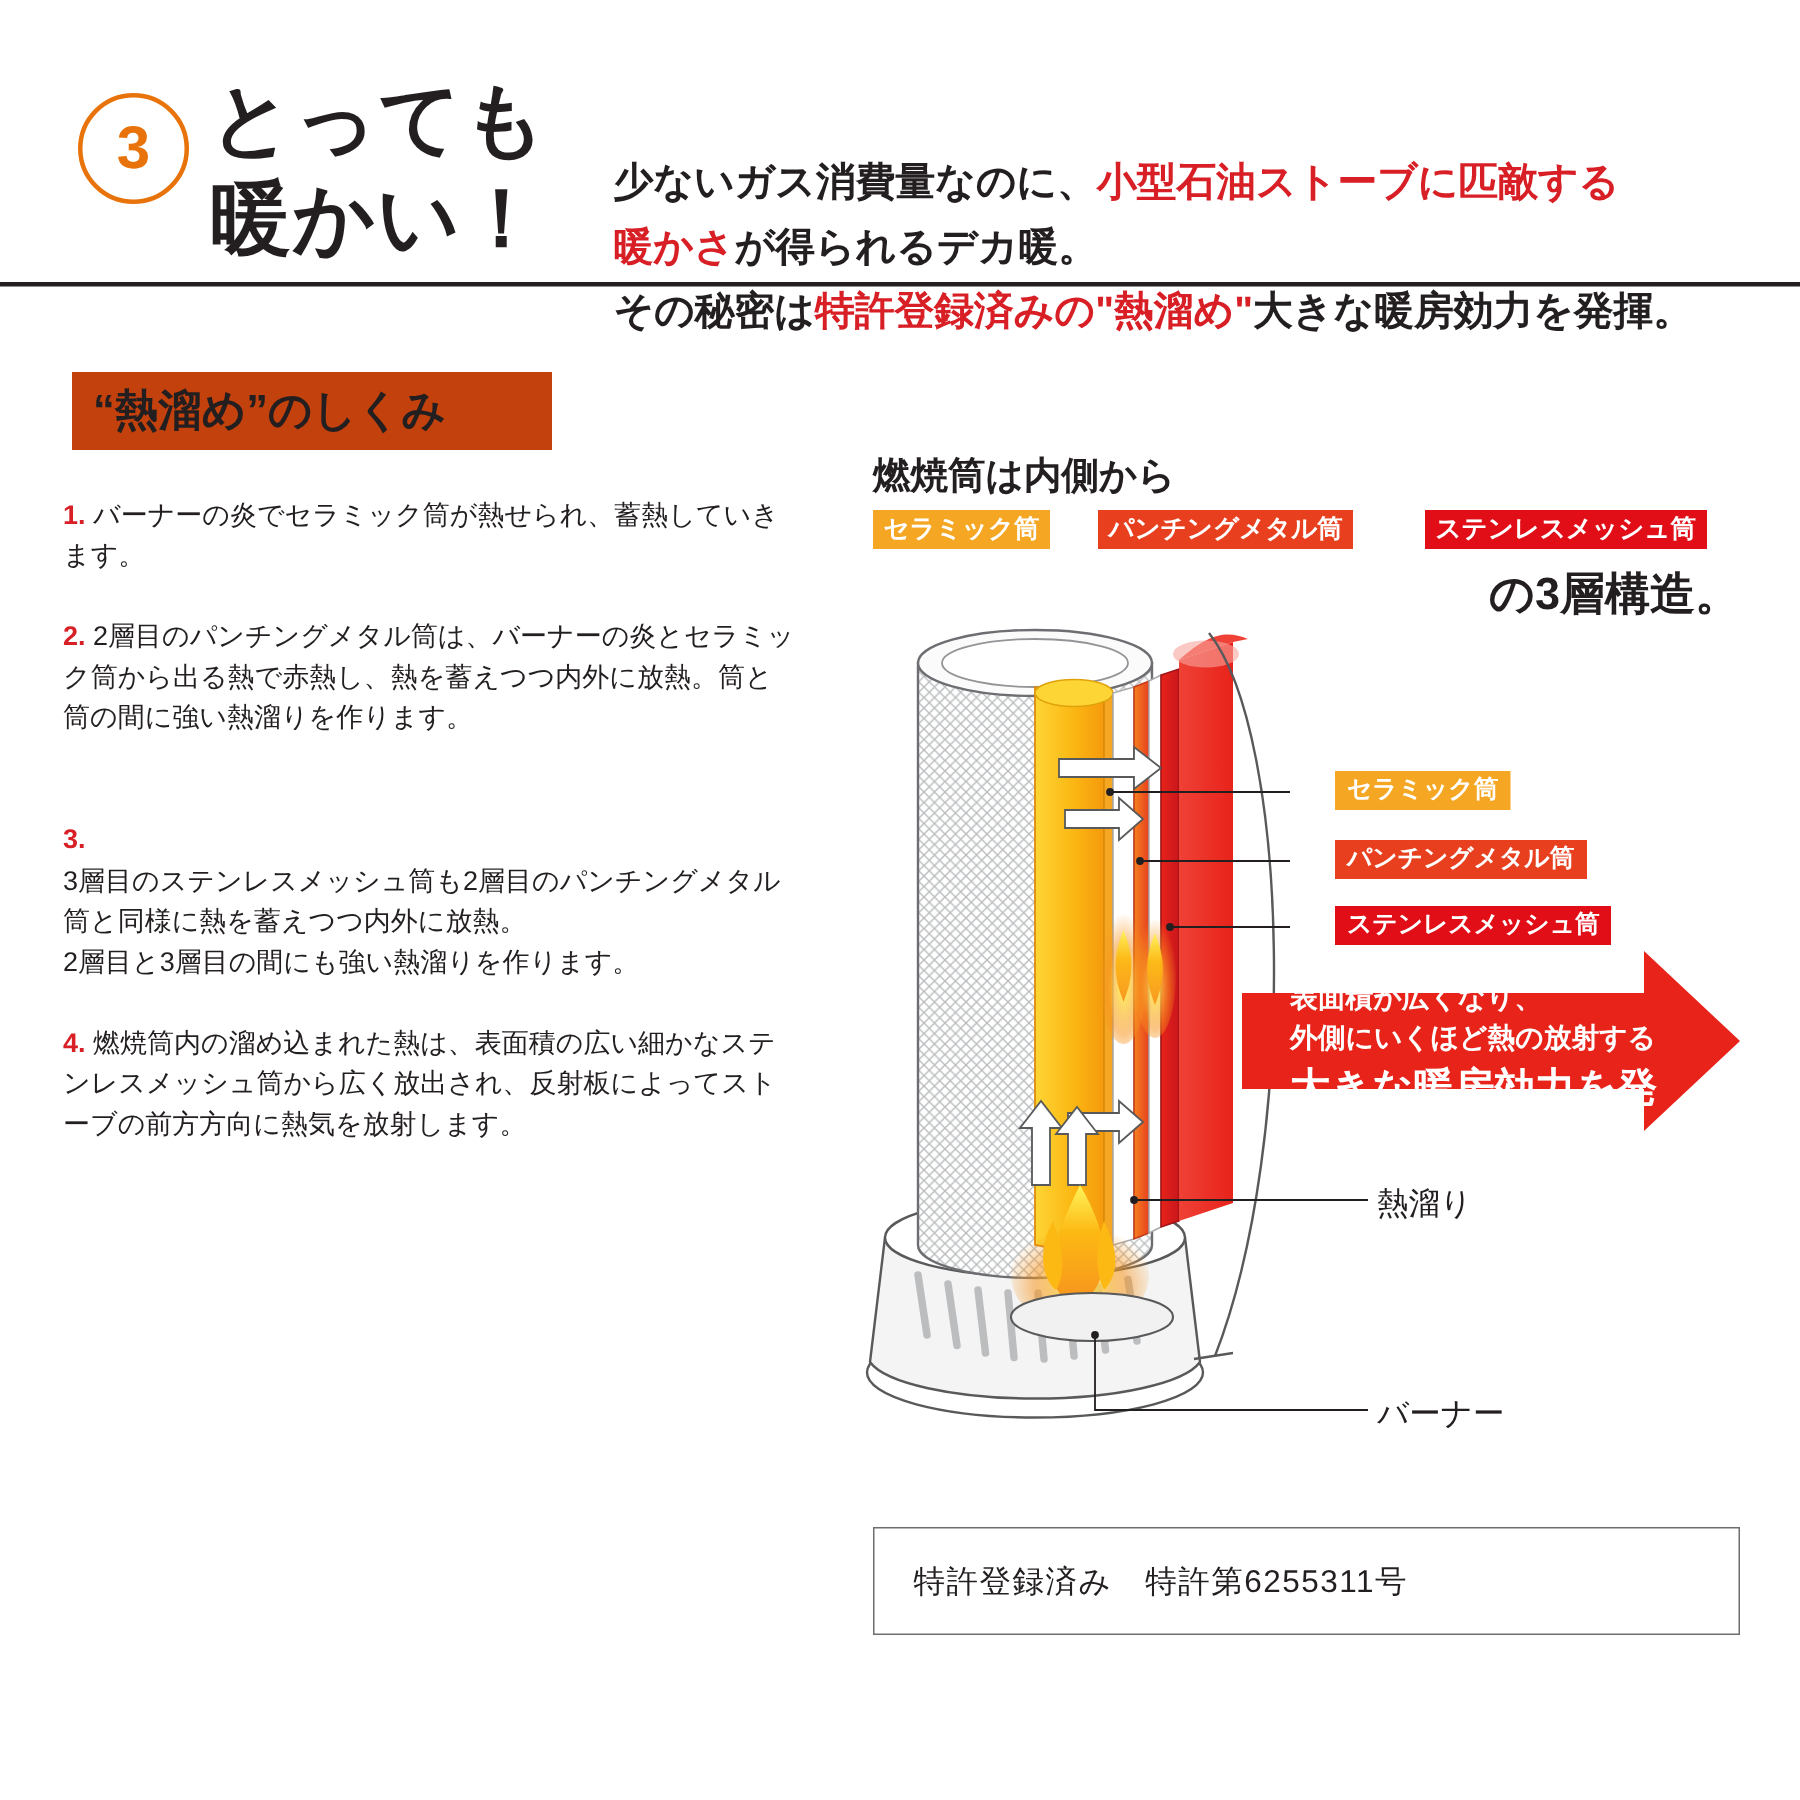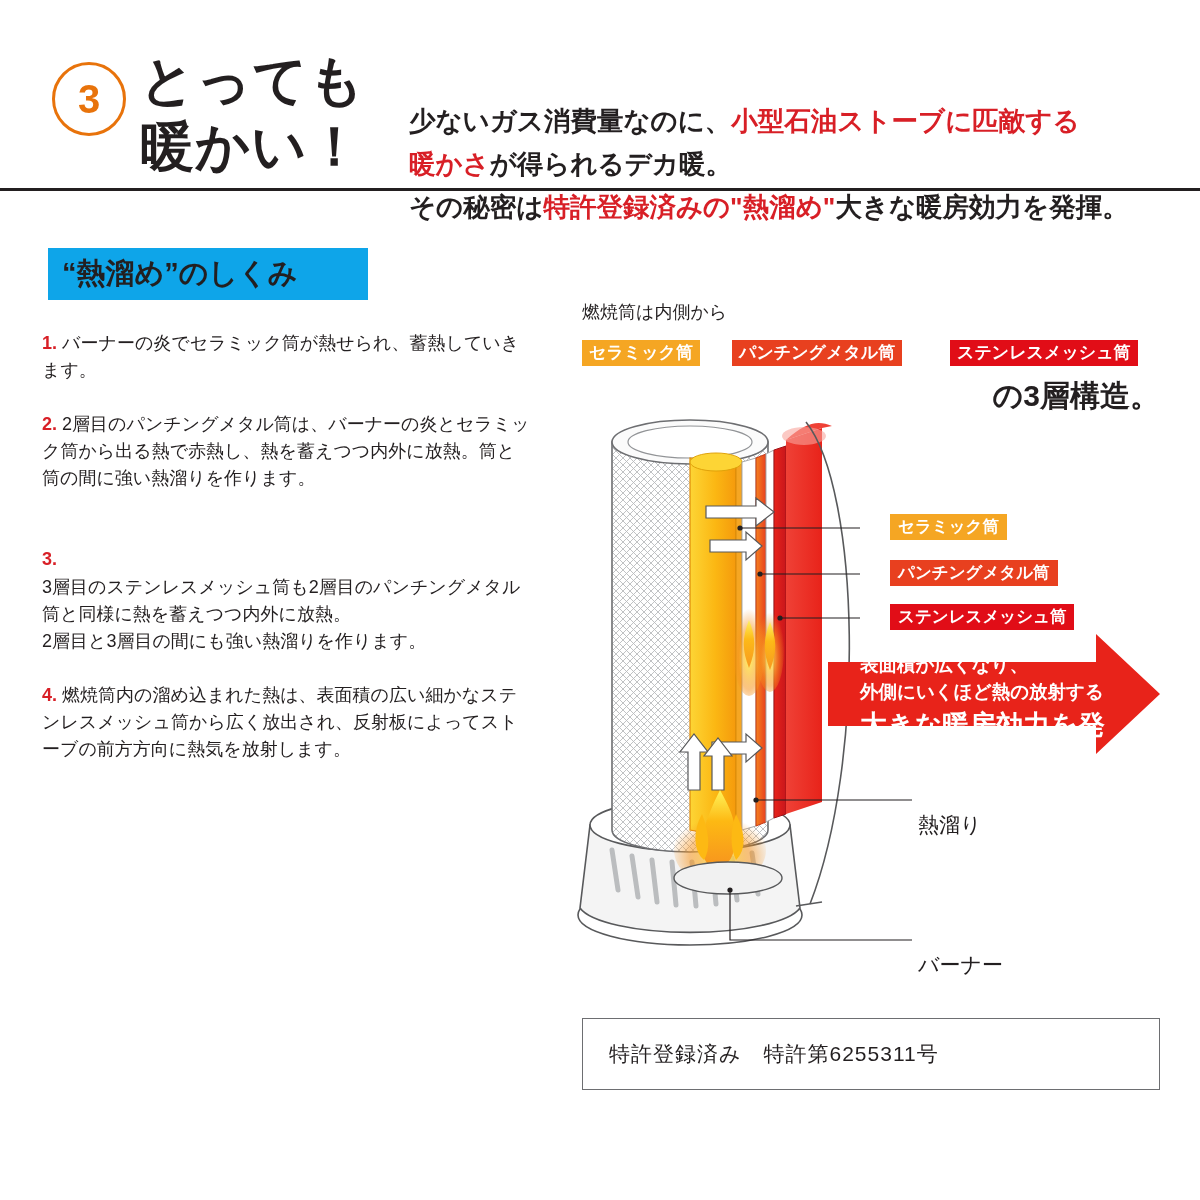--- a/index.html
+++ b/index.html
@@ -35,34 +35,34 @@
     color:#231f20;
     margin-top:48px;
   }
   .red { color:#d81f26; }
   .hr-head { position:absolute; left:0; top:188px; width:1200px; height:3px; background:#231f20; }
 
   
   .sec-label {
     position:absolute; left:48px; top:248px;
     width:320px; height:52px;
-    background:#0ea5e9;
+    background:#c2410c;
     display:flex; align-items:center;
     padding-left:14px;
     font-size:29px; font-weight:bold; color:#231f20;
   }
 
   
   .steps { position:absolute; left:42px; top:330px; width:490px; }
   .step { margin-bottom:26px; font-size:18px; line-height:1.52; color:#231f20; }
   .step .n { color:#d81f26; font-weight:bold; }
 
   
   .diagram { position:absolute; left:560px; top:290px; width:620px; height:700px; }
-  .dg-title { position:absolute; left:22px; top:10px; font-size:18px; font-weight:normal; }
+  .dg-title { position:absolute; left:22px; top:10px; font-size:25px; font-weight:bold; }
   .chip {
     position:absolute; color:#fff; font-size:17px; font-weight:bold;
     padding:4px 7px 5px 7px; white-space:nowrap; line-height:1;
   }
   .chip.c1 { background:#f5a623; left:22px; top:50px; }
   .chip.c2 { background:#e8401f; left:172px; top:50px; }
   .chip.c3 { background:#e10d17; left:390px; top:50px; }
   .dg-sub { position:absolute; right:20px; top:86px; font-size:30px; font-weight:bold; }
 
   .callout {
@@ -73,21 +73,21 @@
   .callout.k2 { background:#e8401f; left:330px; top:270px; }
   .callout.k3 { background:#e10d17; left:330px; top:314px; }
 
   .arrow-txt {
     position:absolute; left:300px; top:362px; width:248px;
     color:#fff; font-size:18.5px; font-weight:bold; line-height:1.45;
     text-align:left;
   }
   .arrow-txt .big { font-size:27px; }
 
-  .lbl-plain { position:absolute; font-size:21px; color:#231f20; white-space:nowrap;margin-top:23px; }
+  .lbl-plain { position:absolute; font-size:21px; color:#231f20; white-space:nowrap; }
 
   
   .patent {
     position:absolute; left:582px; top:1018px; width:578px; height:72px;
     border:1.5px solid #6d6e71; background:#fff;
     display:flex; align-items:center; padding-left:26px;
     font-size:21px; color:#231f20; letter-spacing:1px;
   }
 </style>
 </head>

